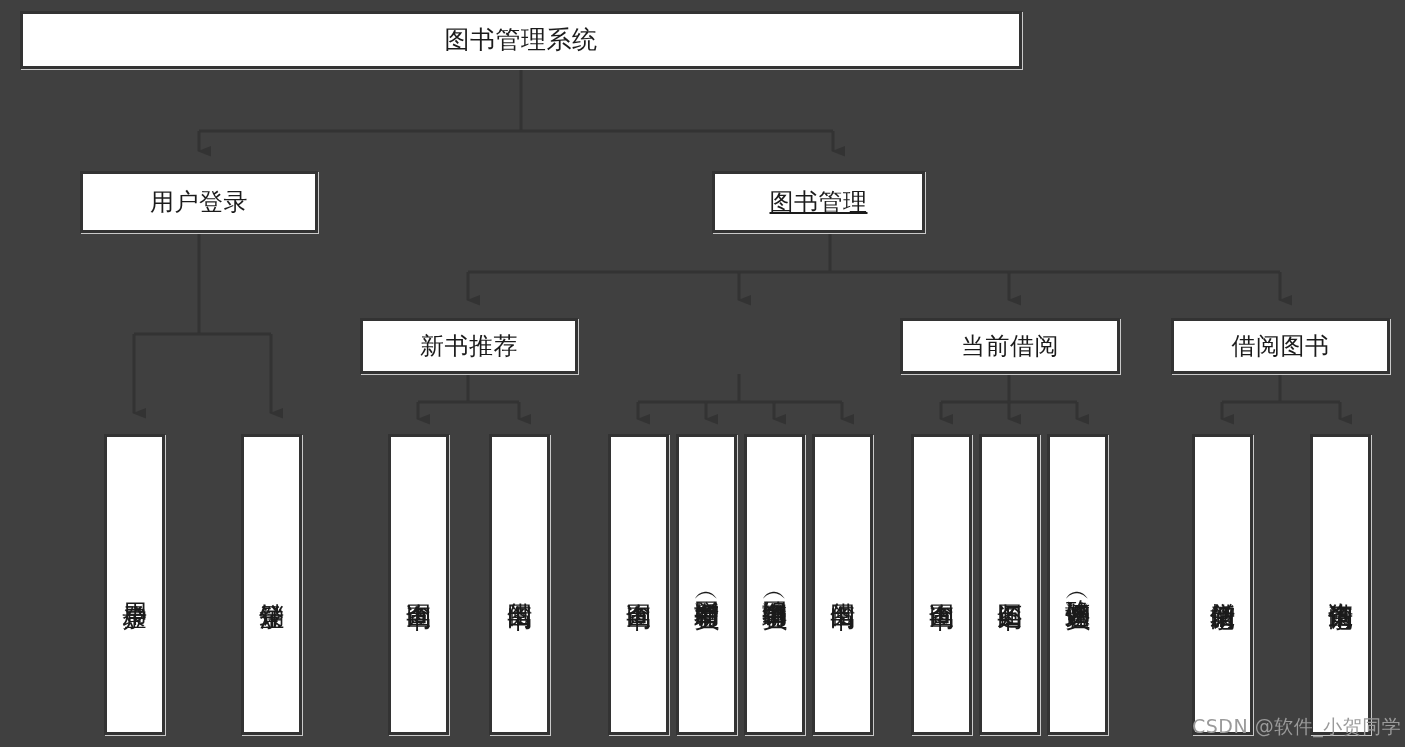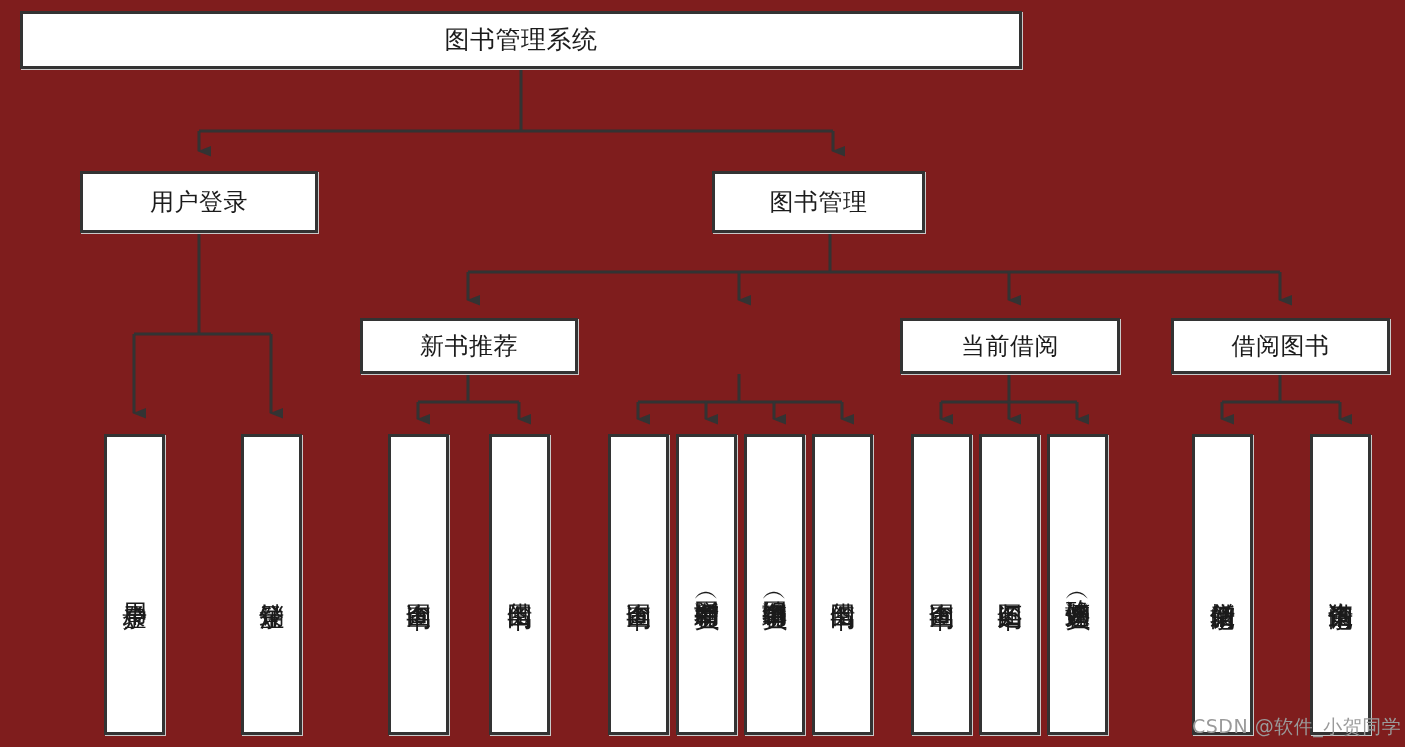--- a/index.html
+++ b/index.html
@@ -7,21 +7,21 @@
     padding: 0;
     background: #ffffff;
   }
   body {
     font-family: "DejaVu Sans", "Liberation Sans", sans-serif;
   }
   #canvas {
     position: relative;
     width: 1405px;
     height: 747px;
-    background: #7f1d1d;
+    background: #404040;
     overflow: hidden;
   }
   svg.wires {
     position: absolute;
     left: 0;
     top: 0;
     width: 1405px;
     height: 747px;
     pointer-events: none;
   }
@@ -123,21 +123,21 @@
     </g>
   </svg>
 
   <div class="node h root" style="left:20px; top:11px; width:1002px; height:58px;">
     <span class="lbl">图书管理系统</span>
   </div>
 
   <div class="node h" style="left:80px; top:171px; width:238px; height:62px;">
     <span class="lbl">用户登录</span>
   </div>
-  <div class="node h" style="left:712px; top:171px; width:213px; height:62px;">
+  <div class="node h" style="left:712px; top:171px; width:213px; height:62px;text-decoration:underline;">
     <span class="lbl">图书管理</span>
   </div>
 
   <div class="node h" style="left:360px; top:318px; width:218px; height:56px;">
     <span class="lbl">新书推荐</span>
   </div>
   <div class="node h" style="left:900px; top:318px; width:220px; height:56px;">
     <span class="lbl">当前借阅</span>
   </div>
   <div class="node h" style="left:1171px; top:318px; width:219px; height:56px;">

